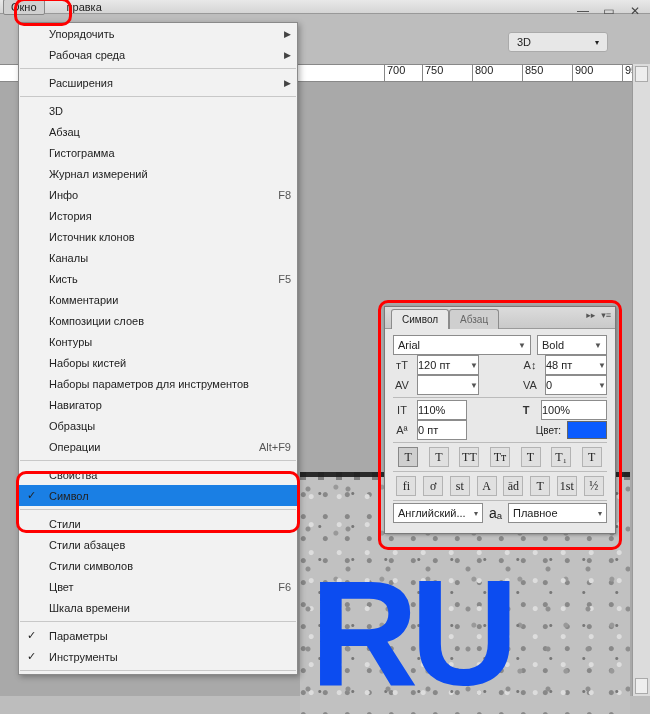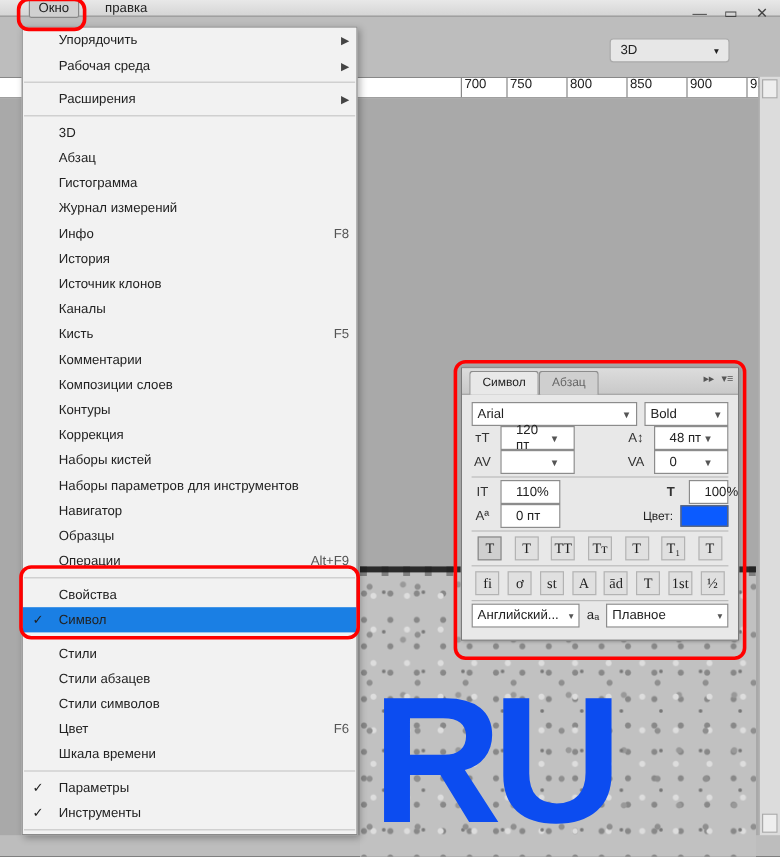--- a/index.html
+++ b/index.html
@@ -1,18 +1,18 @@
 <!DOCTYPE html>
 <html><head>
 <meta charset="utf-8">
 <style>
   *{box-sizing:border-box;margin:0;padding:0;font-family:Tahoma,Arial,sans-serif;font-size:11px;color:#222}
   body{background:#000;width:650px;height:714px;overflow:hidden}
   .app{position:relative;width:650px;height:714px;background:#bdbdbd}
-  .menubar{height:14px;background:linear-gradient(#e8e8e8,#d5d5d5);border-bottom:1px solid #999;display:flex;align-items:center;padding:0 24px;gap:14px}
+  .menubar{height:14px;background:linear-gradient(#e8e8e8,#d5d5d5);border-bottom:1px solid #999;display:flex;align-items:center;padding:0 3px;gap:14px}
   .menubar .mitem{padding:2px 8px;cursor:pointer}
   .menubar .mitem.active{background:#d0d0d0;border:1px solid #888;border-radius:2px;padding:1px 7px}
   .titlebar-controls{position:absolute;top:4px;right:8px;display:flex;gap:12px}
   .titlebar-controls span{width:14px;height:14px;display:flex;align-items:center;justify-content:center;color:#444;font-size:12px}
   .workspace-chip{position:absolute;top:32px;left:508px;width:100px;background:#e7e7e7;border:1px solid #aaa;border-radius:3px;padding:3px 8px;font-size:10px;display:flex;align-items:center;justify-content:space-between}
   .ruler{position:absolute;top:64px;left:0;right:18px;height:18px;background:#fff;border-top:1px solid #888;border-bottom:1px solid #888;font-size:9px;color:#444;overflow:hidden}
   .ruler .tick{position:absolute;top:0;height:18px;border-left:1px solid #888;padding-left:2px;line-height:10px}
   .canvas-area{position:absolute;top:82px;left:0;right:18px;bottom:18px;background:#a9a9a9}
   .rocky{position:absolute;top:390px;left:300px;width:330px;height:294px;background:#c1c1c1;background-image:radial-gradient(circle at 20% 30%,#8f8f8f 0 2px,transparent 3px),radial-gradient(circle at 60% 50%,#777 0 1px,transparent 2px),radial-gradient(circle at 40% 70%,#ddd 0 2px,transparent 3px),radial-gradient(circle at 78% 22%,#999 0 2px,transparent 3px),radial-gradient(circle at 15% 80%,#888 0 2px,transparent 3px);background-size:40px 40px,33px 33px,28px 28px,46px 46px,22px 22px;border-top:5px solid #2a2a2a}
   .rocky::before{content:"";position:absolute;top:-5px;left:0;right:0;height:8px;background:linear-gradient(90deg,#1c1c1c 0 6px,transparent 6px 12px);background-size:18px 8px;opacity:.4}
@@ -34,21 +34,21 @@
   .panel{position:absolute;top:306px;left:384px;width:232px;background:#e8e8e8;border:1px solid #7a7a7a;box-shadow:1px 1px 3px rgba(0,0,0,.3)}
   .panel .tabs{height:22px;background:linear-gradient(#dcdcdc,#c9c9c9);border-bottom:1px solid #9a9a9a;display:flex;align-items:flex-end;padding-left:6px;gap:0;position:relative}
   .panel .tab{padding:4px 10px;border:1px solid #8c8c8c;border-bottom:none;background:#e8e8e8;border-radius:3px 3px 0 0;font-size:10px;margin-bottom:-1px;cursor:pointer}
   .panel .tab.inactive{background:#cfcfcf;color:#666}
   .panel .tabs .tmenu{position:absolute;right:4px;top:3px;display:flex;gap:6px}
   .panel .tabs .tmenu span{font-size:9px;color:#555;cursor:pointer}
   .panel .body{padding:6px 8px 10px;display:flex;flex-direction:column;gap:0}
   .prow{display:flex;align-items:center;gap:6px}
   .pselect{flex:1;height:20px;background:#fff;border:1px solid #8c8c8c;display:flex;align-items:center;padding:0 4px;font-size:10px;cursor:pointer}
   .pselect .dd{margin-left:auto;font-size:8px;color:#555}
-  .pfield{width:62px;height:20px;border:1px solid #8c8c8c;background:#fff;display:flex;align-items:center;padding:0 12px;font-size:10px}
+  .pfield{width:62px;height:20px;border:1px solid #8c8c8c;background:#fff;display:flex;align-items:center;padding:0 0;font-size:10px}
   .pfield .dd{margin-left:auto;font-size:8px;color:#555}
   .picon{width:18px;height:18px;display:flex;align-items:center;justify-content:center;font-size:11px;color:#333;flex-shrink:0}
   .colorswatch{width:40px;height:18px;background:#0b5bff;border:1px solid #666;cursor:pointer}
   .btnrow{display:flex;justify-content:space-around;padding:2px 0}
   .tbtn{width:20px;height:20px;background:#e0e0e0;border:1px solid #b3b3b3;display:flex;align-items:center;justify-content:center;font-family:Georgia,serif;font-size:12px;cursor:pointer}
   .tbtn.on{background:#cfcfcf;border-color:#888}
   .panel .sep{height:1px;background:#bbb;margin:2px 0}
 </style>
 </head>
 <body>
@@ -134,23 +134,20 @@
         <div class="row">
           <span>Комментарии</span>
         </div>
         <div class="row">
           <span>Композиции слоев</span>
         </div>
         <div class="row">
           <span>Контуры</span>
         </div>
         <div class="row">
-          <span>Коррекция</span>
-        </div>
-        <div class="row">
           <span>Наборы кистей</span>
         </div>
         <div class="row">
           <span>Наборы параметров для инструментов</span>
         </div>
         <div class="row">
           <span>Навигатор</span>
         </div>
         <div class="row">
           <span>Образцы</span>
@@ -247,21 +244,21 @@
           </div>
       </div>
       <div class="sep"></div>
       <div class="prow">
         <div class="picon">IT</div>
         <div class="pfield" style="width:50px">
             <span>110%</span>
           </div>
         <div style="flex:1"></div>
         <div class="picon" style="font-weight:bold">T</div>
-        <div class="pfield" style="width:33px">
+        <div class="pfield" style="width:66px">
             <span>100%</span>
           </div>
       </div>
       <div class="prow">
         <div class="picon">Aª</div>
         <div class="pfield" style="width:50px">
             <span>0 пт</span>
           </div>
         <div style="flex:1"></div>
         <span style="font-size:10px">Цвет:</span>
@@ -287,21 +284,21 @@
           <div class="tbtn">T</div>
           <div class="tbtn">1st</div>
           <div class="tbtn">½</div>
         </div>
       <div class="sep"></div>
       <div class="prow">
         <div class="pselect" style="flex:0 0 90px">
             <span>Английский...</span>
             <span class="dd">▾</span>
           </div>
-        <span style="font-size:11px">aₐ</span>
+        <span style="font-size:14px">aₐ</span>
         <div class="pselect" style="flex:1">
             <span>Плавное</span>
             <span class="dd">▾</span>
           </div>
       </div>
     </div>
   </div>
 
   <div class="hilite" style="top:-2px;left:14px;width:58px;height:28px"></div>
   <div class="hilite" style="top:471px;left:16px;width:284px;height:62px"></div>

